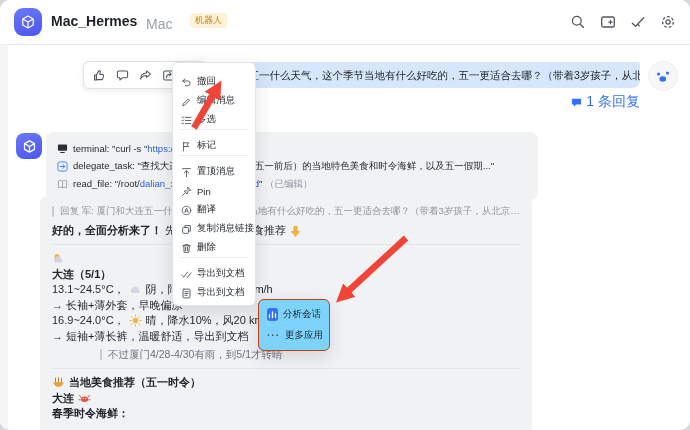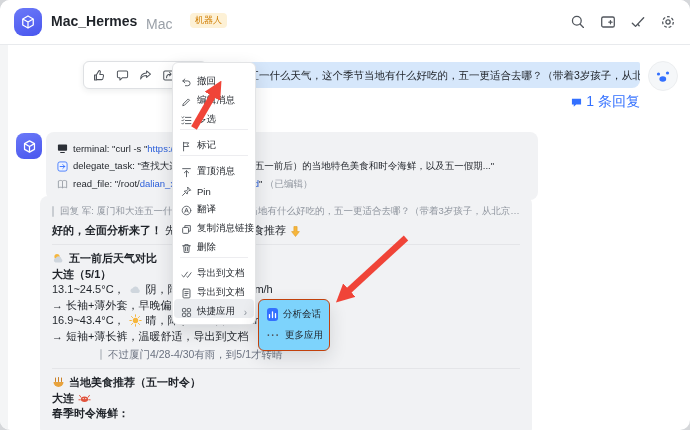--- a/index.html
+++ b/index.html
@@ -166,37 +166,36 @@
         <path d="M6.5 11.5L2.6 6.6h2.3V1.6h3.2v5h2.3z" fill="#f6b63c" stroke="#e09a1e" stroke-width="0.6" stroke-linejoin="round"></path>
         </svg>
     </div>
     <div class="divider"></div>
 
     <div class="sec-line sec-head">
       <svg class="wic" viewBox="0 0 13 13">
         <circle cx="5" cy="4.6" r="2.6" fill="#f6b63c"></circle>
         <path d="M3.4 10.4a2.2 2.2 0 0 1 .4-4.3 3 3 0 0 1 5.7.9 1.9 1.9 0 0 1-.3 3.4z" fill="#cfd6dd"></path>
         </svg>
-      <span>五一前后天气对比</span>
     </div>
     <div class="sec-line sec-head">
         <span>大连（5/1）</span>
       </div>
     <div class="sec-line">
       <span>13.1~24.5°C，</span>
       <svg class="wic" viewBox="0 0 13 13">
         <path d="M3.2 10a2.4 2.4 0 0 1 .4-4.7 3.2 3.2 0 0 1 6.1 1 2 2 0 0 1-.3 3.7z" fill="#cfd6dd"></path>
         </svg>
       <span>阴，降水20%，风15 km/h</span>
     </div>
     <div class="sec-line">
         <span>→ 长袖+薄外套，早晚偏凉</span>
       </div>
     <div class="sec-line">
-      <span>16.9~43.4°C，</span>
+      <span>16.9~24.0°C，</span>
       <svg class="wic" viewBox="0 0 13 13">
         <circle cx="6.5" cy="6.5" r="2.7" fill="#f6b63c"></circle>
         <g stroke="#f6b63c" stroke-width="1" stroke-linecap="round">
           <path d="M6.5 0.8v1.6M6.5 10.6v1.6M0.8 6.5h1.6M10.6 6.5h1.6M2.5 2.5l1.1 1.1M9.4 9.4l1.1 1.1M10.5 2.5L9.4 3.6M3.6 9.4L2.5 10.5"></path>
           </g>
         </svg>
       <span>晴，降水10%，风20 km/h</span>
     </div>
     <div class="sec-line">
         <span>→ 短袖+薄长裤，温暖舒适，导出到文档</span>
@@ -332,30 +331,20 @@
           <path d="M6.4 8.3l.9.8 3.7-5"></path>
         </svg>
       <span>导出到文档</span>
       </div>
     <div class="mi">
       <svg class="ic" viewBox="0 0 12 12" fill="none" stroke="currentColor" stroke-width="1" stroke-linecap="round">
         <rect x="2.2" y="1.2" width="7.6" height="9.6" rx="1"></rect>
           <path d="M4.2 4h3.6M4.2 6h3.6M4.2 8h2.4"></path>
         </svg>
       <span>导出到文档</span>
-      </div>
-    <div class="mi active">
-      <svg class="ic" viewBox="0 0 12 12" fill="none" stroke="currentColor" stroke-width="1">
-        <rect x="1.6" y="1.6" width="3.6" height="3.6" rx="0.8"></rect>
-          <rect x="6.8" y="1.6" width="3.6" height="3.6" rx="0.8"></rect>
-          <rect x="1.6" y="6.8" width="3.6" height="3.6" rx="0.8"></rect>
-          <rect x="6.8" y="6.8" width="3.6" height="3.6" rx="0.8"></rect>
-        </svg>
-      <span>快捷应用</span>
-      <span class="chev">›</span>
       </div>
   </div>
 
   <div class="submenu">
     <div class="smi">
       <span class="app-ic">
         <svg width="9" height="9" viewBox="0 0 9 9">
             <path d="M1.5 7.5V4.6M4.5 7.5V1.8M7.5 7.5V3.6" stroke="#fff" stroke-width="1.3" stroke-linecap="round"></path>
           </svg>
         </span>

